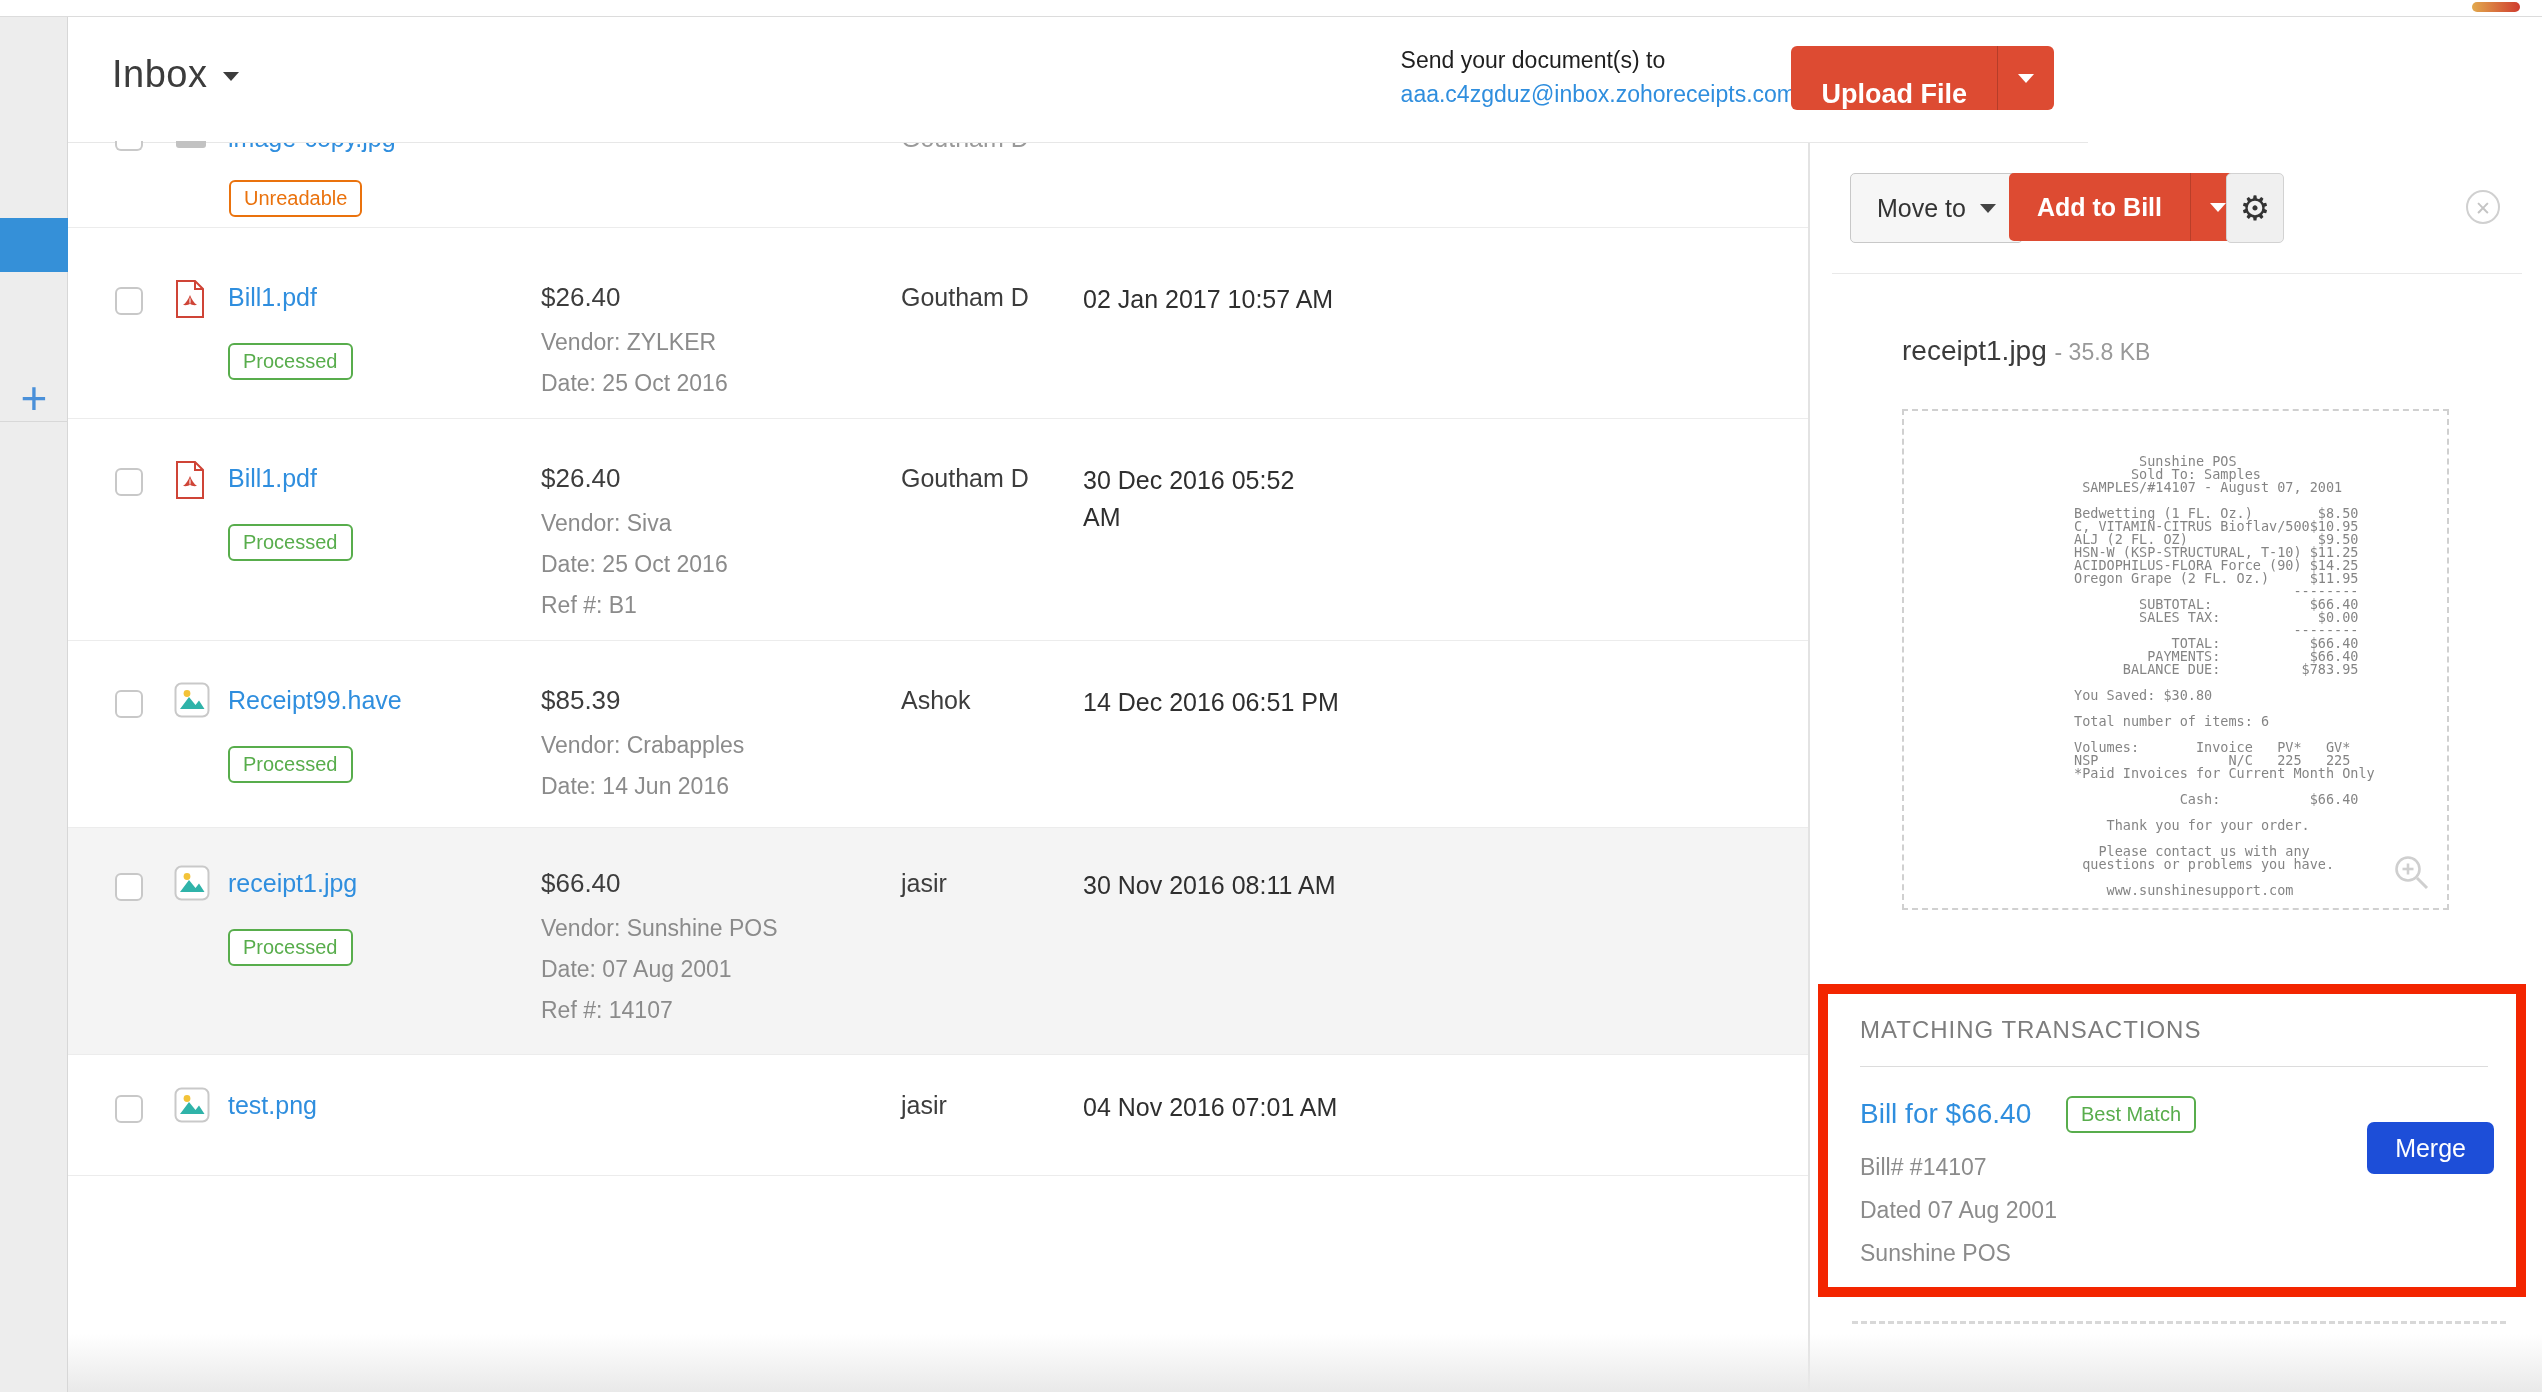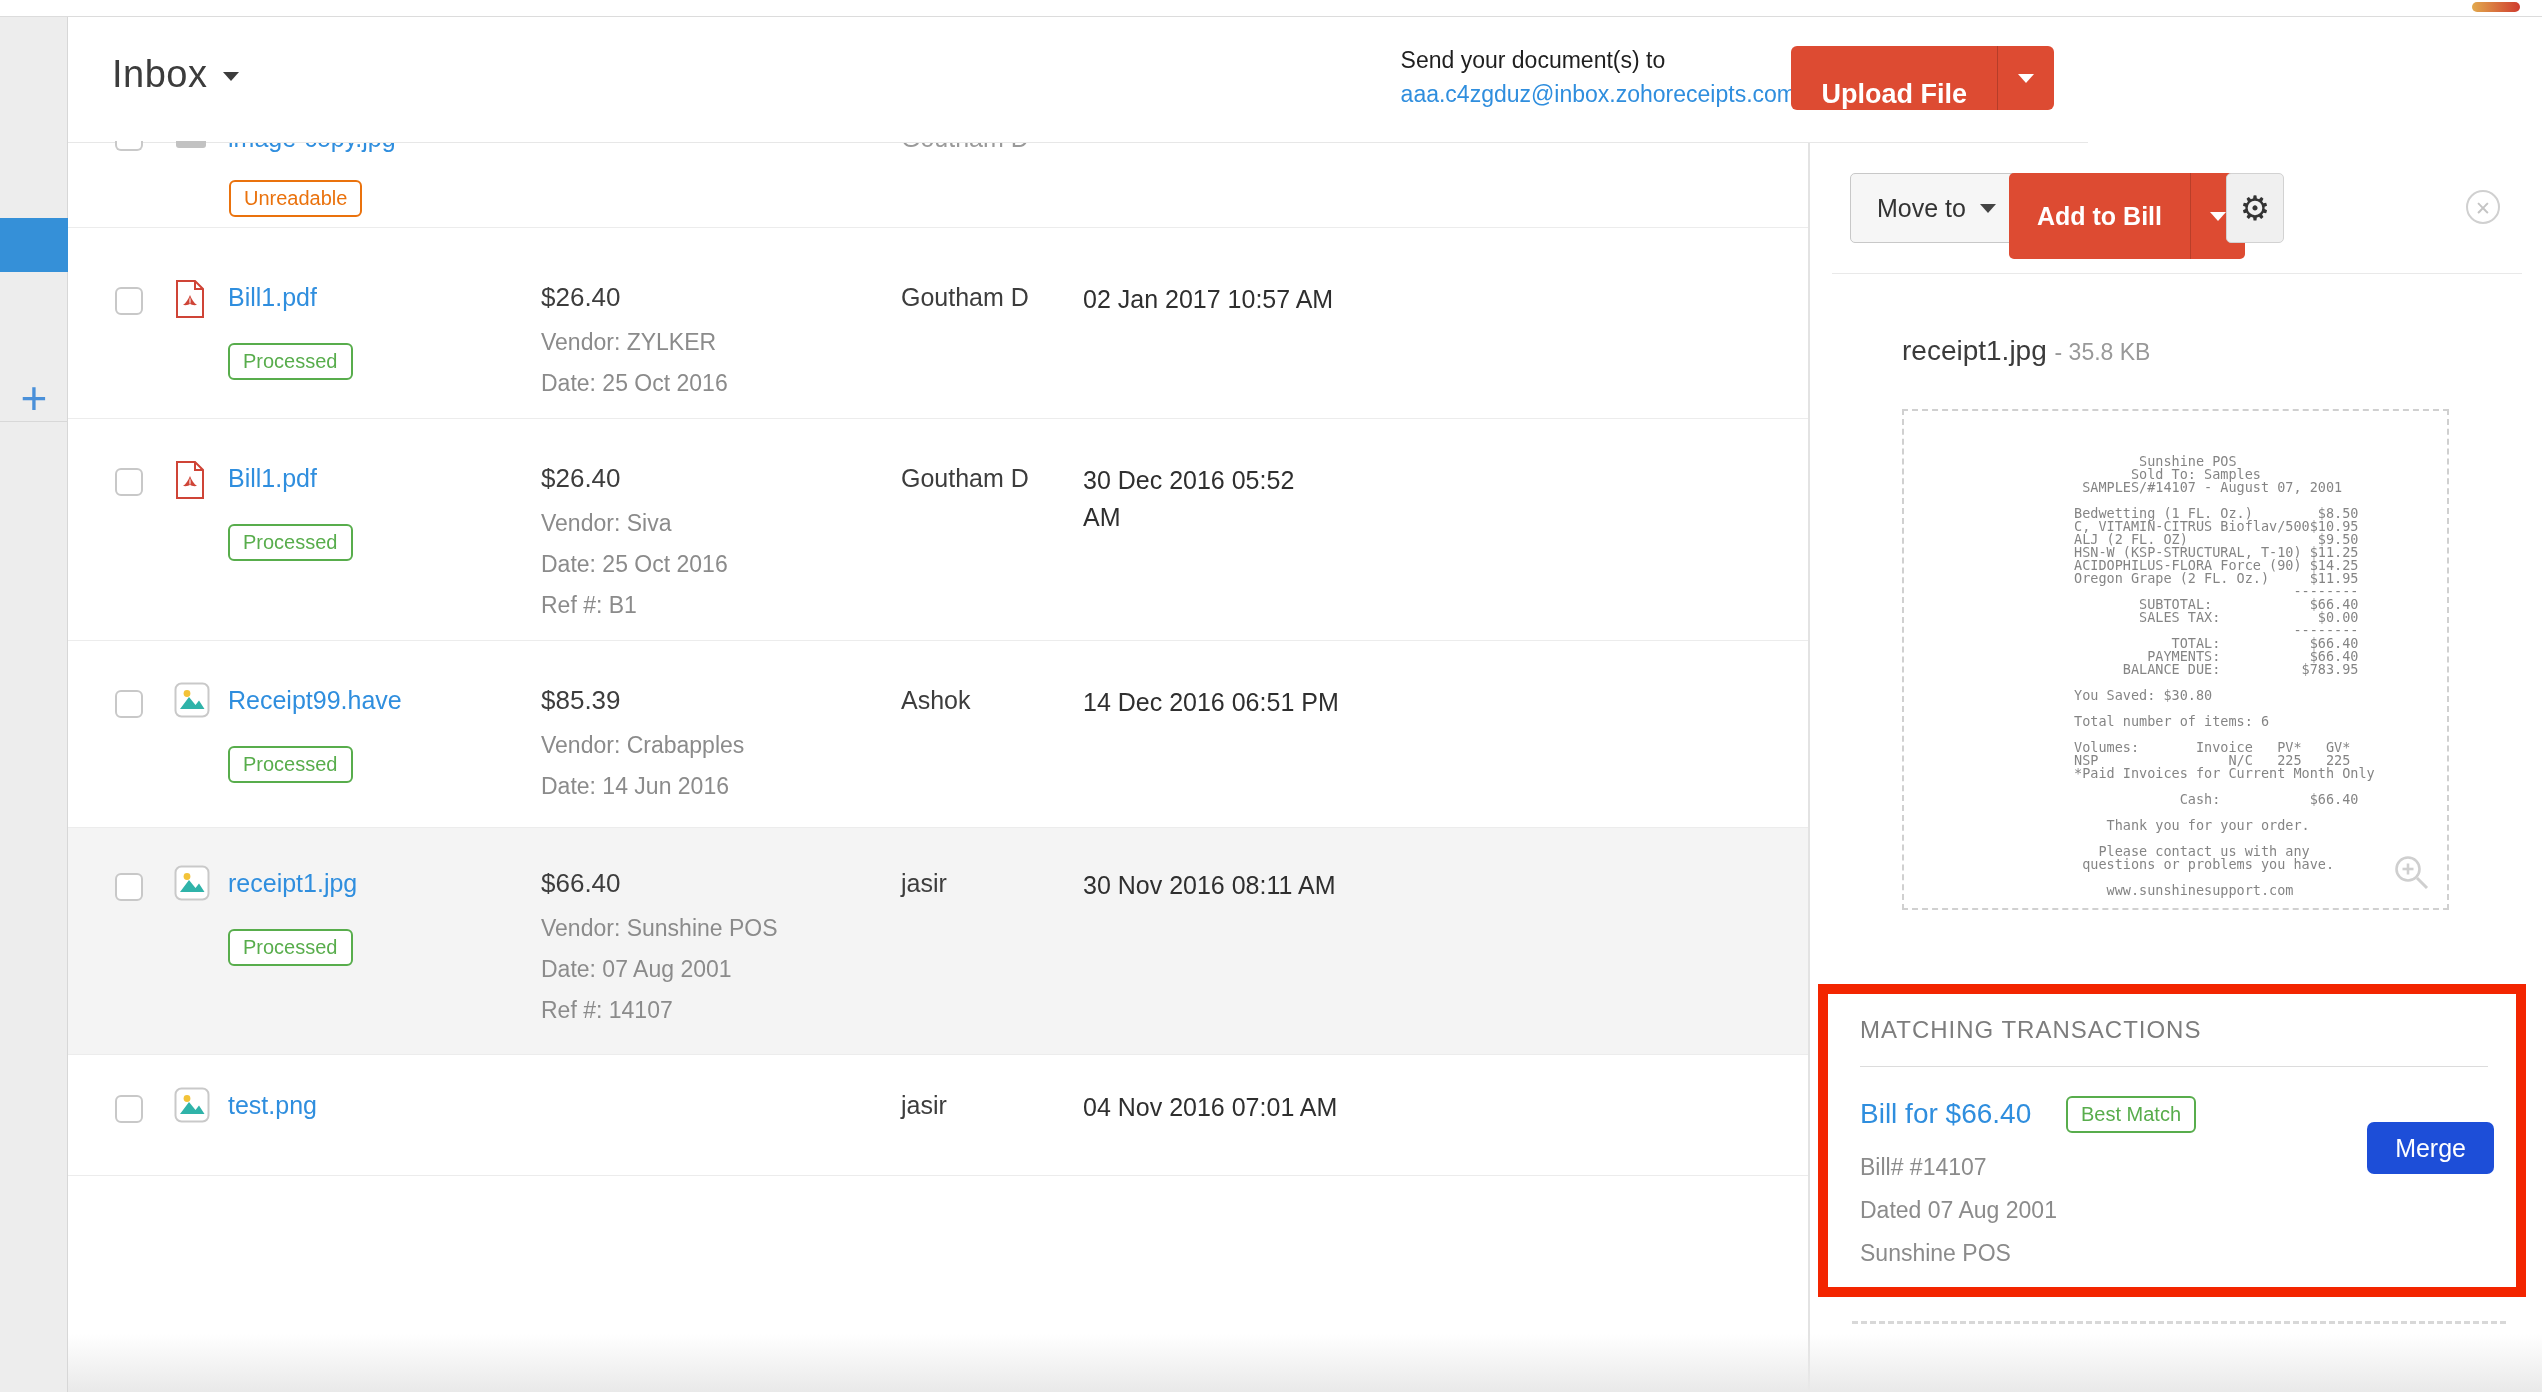--- a/index.html
+++ b/index.html
@@ -55,21 +55,21 @@
   #partial-row .pclip{left:833px;width:140px;height:8px;}
   #partial-row .pclip>span{color:#9a9a9a;}
   .badge.warn{position:absolute;left:161px;top:37px;border-color:#ea720d;color:#ea720d;}
 
   
   #panel{position:absolute;left:1808px;top:143px;width:734px;height:1249px;background:#fff;border-left:2px solid #e3e3e3;box-sizing:border-box;}
   #panel .toolbar-sep{position:absolute;left:22px;right:20px;top:130px;border-top:1px solid #e9e9e9;}
   .btn-lite{position:absolute;top:30px;height:70px;display:flex;align-items:center;background:#f6f6f6;border:1px solid #c8c8c8;border-radius:5px;box-sizing:border-box;cursor:pointer;font-size:25px;color:#333;}
   #moveto-btn{left:40px;padding:0 26px;}
   #moveto-btn .caret-dn{border-top-color:#444;margin-left:14px;vertical-align:4px;}
-  #addbill-btn{position:absolute;left:199px;top:30px;height:86px;display:flex;border-radius:5px;overflow:hidden;background:#dd4b32;cursor:pointer;}
+  #addbill-btn{position:absolute;left:199px;top:30px;height:68px;display:flex;border-radius:5px;overflow:hidden;background:#dd4b32;cursor:pointer;}
   #addbill-btn .main{display:flex;align-items:center;padding:0 28px;color:#fff;font-size:25px;font-weight:700;}
   #addbill-btn .dd{display:flex;align-items:center;justify-content:center;width:54px;border-left:1px solid rgba(0,0,0,.16);}
   #gear-btn{left:416px;width:58px;justify-content:center;background:#f0f0f0;border-color:#d2d2d2;font-size:34px;color:#333;}
   #close-btn{position:absolute;right:42px;top:47px;width:34px;height:34px;border:2px solid #d0d0d0;border-radius:50%;color:#c4c4c4;font-size:19px;line-height:34px;text-align:center;cursor:pointer;box-sizing:border-box;}
 
   #file-title{position:absolute;left:92px;top:192px;font-size:28px;color:#3b3b3b;}
   #file-title .size{font-size:23px;color:#999;}
 
   #preview-box{position:absolute;left:92px;top:266px;width:547px;height:501px;border:2px dashed #d0d0d0;box-sizing:border-box;}
   #receipt{position:absolute;left:170px;top:44px;font-family:"DejaVu Sans Mono",monospace;font-size:13.5px;line-height:13px;color:#7a7a7a;white-space:pre;opacity:.92;}

